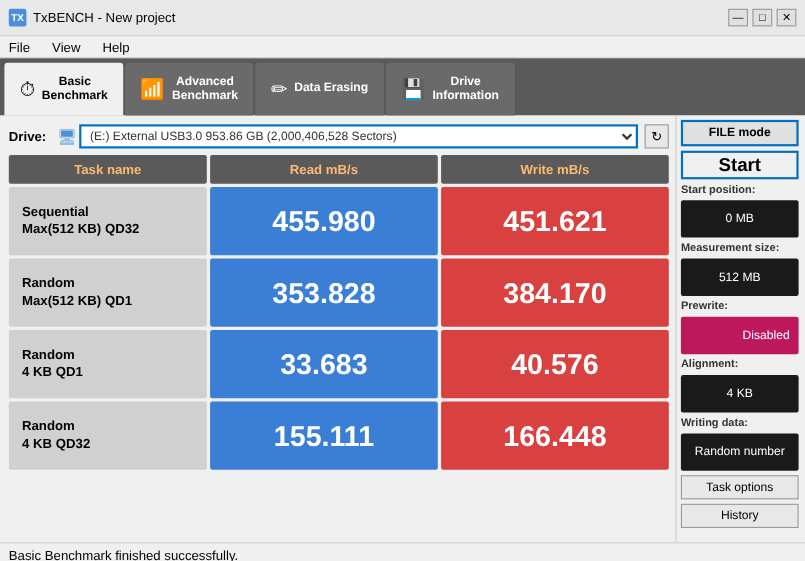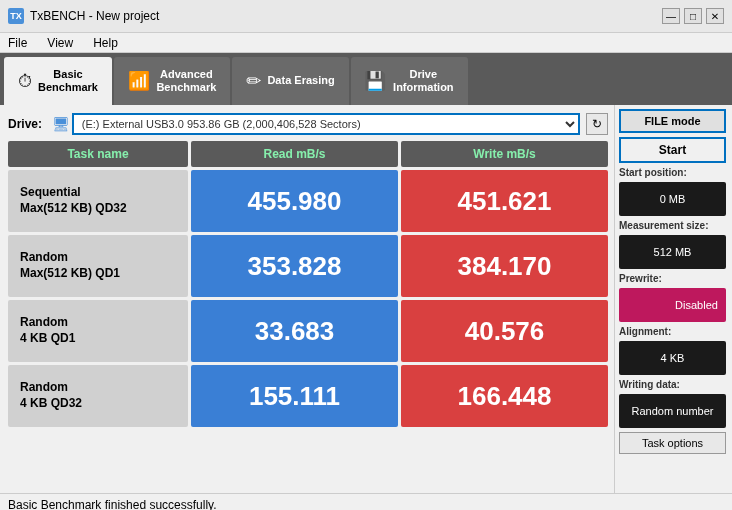--- a/index.html
+++ b/index.html
@@ -158,21 +158,21 @@
       gap: 3px;
     }
     .table-header {
       display: grid;
       grid-template-columns: 180px 1fr 1fr;
       gap: 3px;
       height: 26px;
     }
     .th-cell {
       background: #5a5a5a;
-      color: #86efac;
+      color: #fdba74;
       display: flex;
       align-items: center;
       justify-content: center;
       font-size: 12px;
       font-weight: bold;
       border-radius: 2px;
     }
     .table-row-grid {
       display: grid;
       grid-template-columns: 180px 1fr 1fr;
@@ -230,21 +230,21 @@
       font-size: 11px;
       font-weight: bold;
       cursor: pointer;
       display: flex; align-items: center; justify-content: center;
     }
     .start-btn {
       width: 100%;
       height: 26px;
       background: #f0f0f0;
       border: 2px solid #0070c0;
-      font-size: 12px;
+      font-size: 17px;
       font-weight: bold;
       cursor: pointer;
       display: flex; align-items: center; justify-content: center;
       color: #000;
     }
     .param-label {
       font-size: 10px;
       font-weight: bold;
       color: #333;
     }
@@ -414,18 +414,19 @@
     <span class="param-label">Prewrite:</span>
     <div class="param-value disabled">Disabled</div>
 
     <span class="param-label">Alignment:</span>
     <div class="param-value">4 KB</div>
 
     <span class="param-label">Writing data:</span>
     <div class="param-value random">Random number</div>
 
     <button class="task-options-btn">Task options</button>
+    <button class="history-btn">History</button>
   </div>
 </div>
 
 <div class="status-bar">
   <span>Basic Benchmark finished successfully.</span>
 </div>
 
 </body></html>

